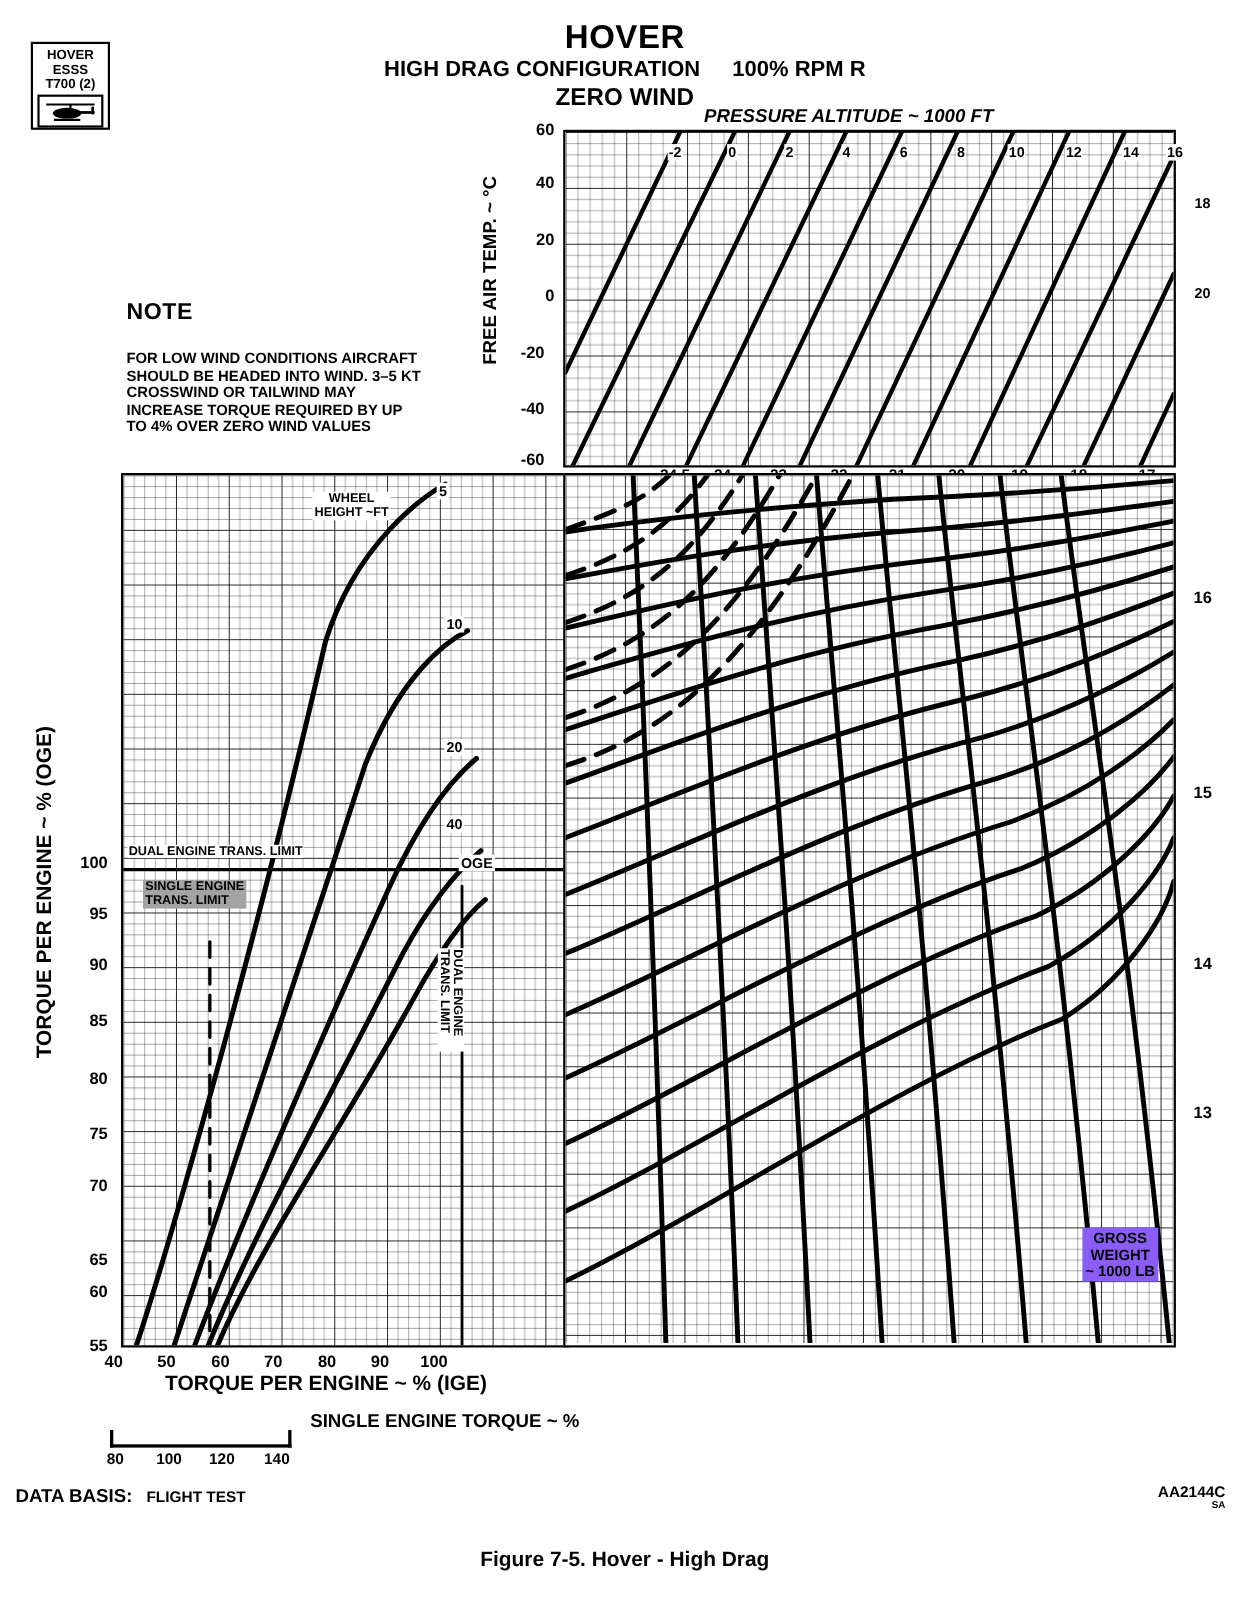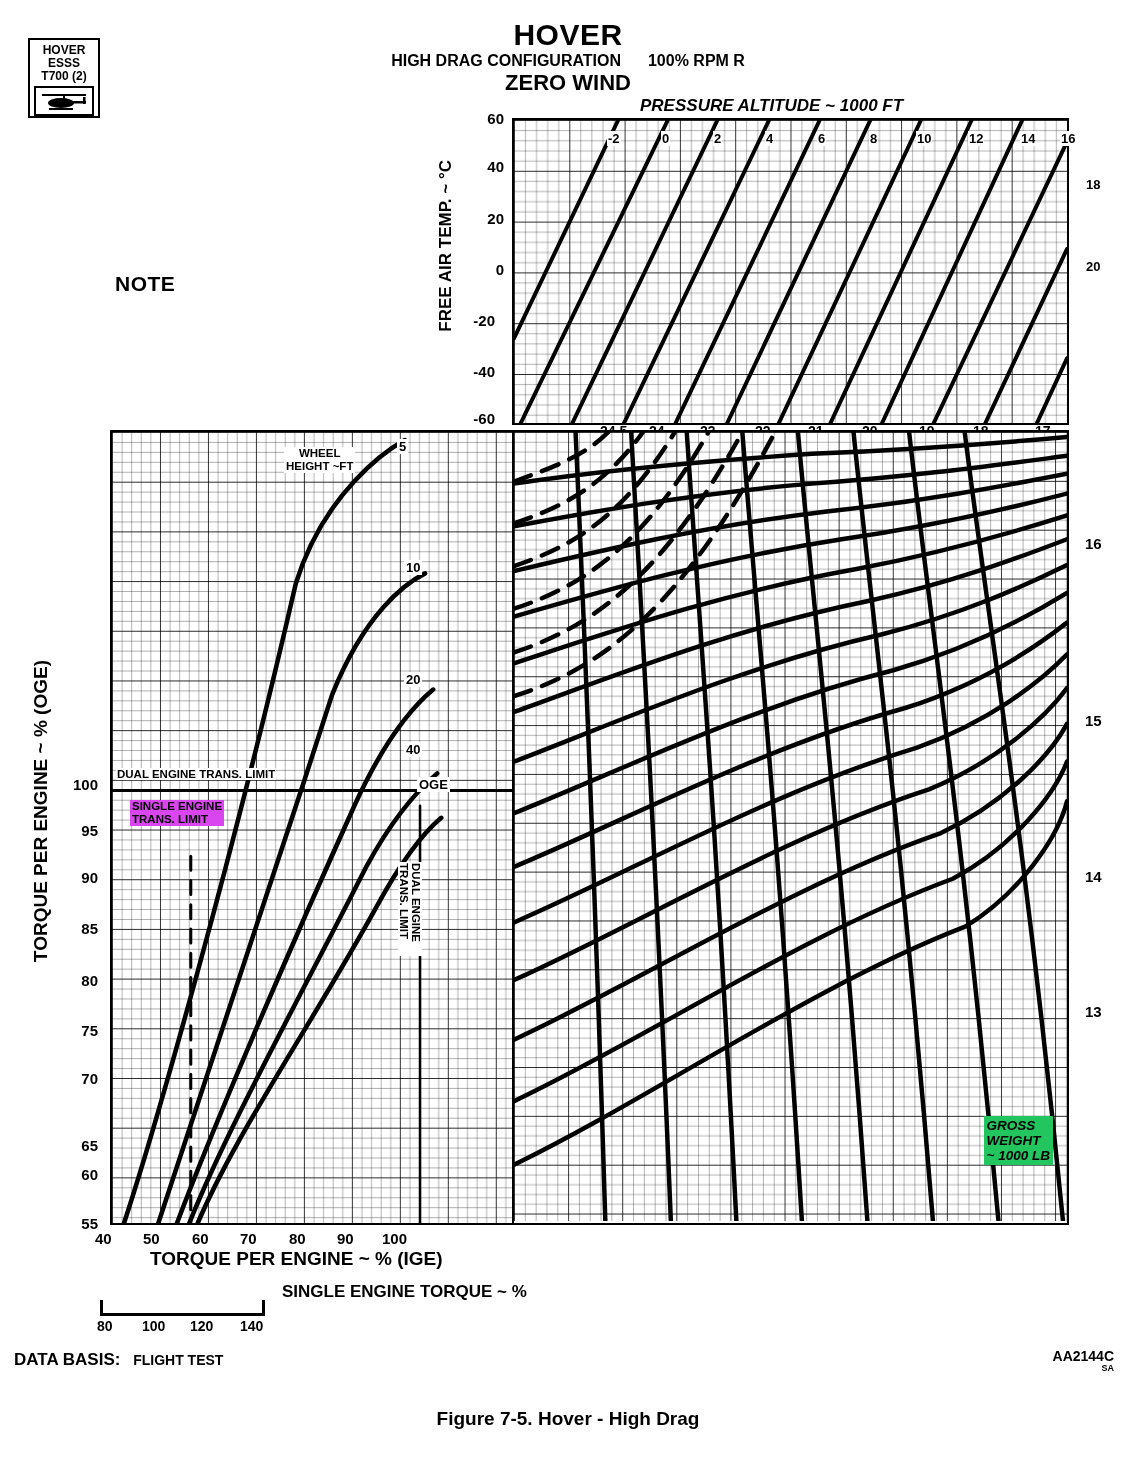--- a/index.html
+++ b/index.html
@@ -5,21 +5,21 @@
   html,body{margin:0;padding:0;background:#fff;}
   body{width:1136px;height:1460px;position:relative;font-family:"Liberation Sans",sans-serif;color:#000;}
   .abs{position:absolute;}
   
   #badge{left:28px;top:38px;width:72px;height:80px;border:2px solid #000;background:#fff;
          display:flex;flex-direction:column;align-items:center;justify-content:flex-start;padding-top:4px;box-sizing:border-box;}
   #badge .bl{font-size:12px;font-weight:bold;line-height:13px;}
   #badge .heli{margin-top:3px;width:56px;height:26px;border:2px solid #000;display:flex;align-items:center;justify-content:center;}
   #title{left:0;top:18px;width:1136px;text-align:center;}
   #title .t1{font-size:30px;font-weight:bold;letter-spacing:0.5px;}
-  #title .t2{font-size:16px;font-weight:bold;}
+  #title .t2{font-size:20px;font-weight:bold;}
   #title .t3{font-size:22px;font-weight:bold;}
   
   #note{left:115px;top:272px;width:270px;}
   #note .h{font-size:21px;font-weight:bold;letter-spacing:0.5px;margin-bottom:22px;}
   #note .b{font-size:13.5px;font-weight:bold;line-height:15.5px;}
   
   .panel{border:2px solid #000;box-sizing:border-box;background:#fff;overflow:hidden;}
   .gridwrap{position:absolute;inset:0;}
   .curve{position:absolute;inset:0;}
   
@@ -43,21 +43,21 @@
   .setTick{position:absolute;font-size:14px;font-weight:bold;top:1318px;}
   #databasis{left:14px;top:1350px;font-size:17px;font-weight:bold;}
   #databasis span.v{font-size:14px;margin-left:8px;}
   #docid{right:22px;top:1348px;text-align:right;font-size:14px;font-weight:bold;}
   #docid .sa{font-size:9px;display:block;text-align:right;margin-top:-1px;}
   #figcap{left:0;top:1408px;width:1136px;text-align:center;font-size:19px;font-weight:bold;}
   
   .ann{position:absolute;font-size:13px;font-weight:bold;}
   .annsm{position:absolute;font-size:11.5px;font-weight:bold;}
   .rot{transform-origin:left top;}
-  #gwbox{position:absolute;right:14px;bottom:58px;font-size:13.5px;font-weight:bold;line-height:15px;background:#22c55e;border:none;padding:2px 3px;font-style:italic;}
+  #gwbox{position:absolute;right:14px;bottom:58px;font-size:13.5px;font-weight:bold;line-height:15px;text-align:center;background:#8b5cf6;border:none;padding:2px 3px;}
   .gwright{position:absolute;font-size:15px;font-weight:bold;}
 </style>
 </head>
 <body>
 
 <div id="badge" class="abs">
   <div class="bl">HOVER</div>
   <div class="bl">ESSS</div>
   <div class="bl">T700 (2)</div>
   <div class="heli">
@@ -77,20 +77,21 @@
   <div class="t2">
     <span>HIGH DRAG CONFIGURATION</span>
     <span style="display:inline-block;width:18px"></span>
     <span>100% RPM R</span>
   </div>
   <div class="t3">ZERO WIND</div>
 </div>
 
 <div id="note" class="abs">
   <div class="h">NOTE</div>
+  <div class="b">FOR LOW WIND CONDITIONS AIRCRAFT SHOULD BE HEADED INTO WIND.  3–5 KT CROSSWIND OR TAILWIND MAY INCREASE TORQUE REQUIRED BY UP TO 4% OVER ZERO WIND VALUES</div>
 </div>
 
 <div id="topTitle" class="abs">PRESSURE ALTITUDE ~ 1000 FT</div>
 <div id="fatLabel" class="abs">
   <span class="vtext">FREE AIR TEMP. ~ °C</span>
 </div>
 
 <div id="top" class="panel abs">
   <svg class="gridwrap" viewBox="0 0 557 307" preserveAspectRatio="none">
     <defs>
@@ -186,21 +187,21 @@
       <path d="M305 370 L305 795" stroke-width="2.5"></path>
     </g>
   </svg>
   <div class="annsm" style="left:172px;top:15px;text-align:center;line-height:13px;background:#fff;padding:0 2px">WHEEL<br>HEIGHT ~FT</div>
   <div class="ann" style="left:285px;top:7px;background:#fff;padding:0 2px">5</div>
   <div class="ann" style="left:292px;top:128px;background:#fff;padding:0 2px">10</div>
   <div class="ann" style="left:292px;top:240px;background:#fff;padding:0 2px">20</div>
   <div class="ann" style="left:292px;top:310px;background:#fff;padding:0 2px">40</div>
   <div class="ann" style="left:305px;top:345px;background:#fff;padding:0 2px">OGE</div>
   <div class="annsm" style="left:4px;top:336px;background:#fff;padding:0 1px">DUAL ENGINE TRANS. LIMIT</div>
-  <div class="annsm" style="left:18px;top:368px;line-height:13px;background:#d946ef;padding:0 2px">SINGLE ENGINE<br>TRANS. LIMIT</div>
+  <div class="annsm" style="left:18px;top:368px;line-height:13px;background:#a3a3a3;padding:0 2px">SINGLE ENGINE<br>TRANS. LIMIT</div>
   <div class="annsm rot" style="left:310px;top:430px;transform:rotate(90deg);background:#fff;padding:0 1px">DUAL ENGINE TRANS. LIMIT</div>
 </div>
 
 <div class="lytick abs" style="left:58px;top:776px">100</div>
 <div class="lytick abs" style="left:58px;top:822px">95</div>
 <div class="lytick abs" style="left:58px;top:869px">90</div>
 <div class="lytick abs" style="left:58px;top:920px">85</div>
 <div class="lytick abs" style="left:58px;top:972px">80</div>
 <div class="lytick abs" style="left:58px;top:1022px">75</div>
 <div class="lytick abs" style="left:58px;top:1070px">70</div>

